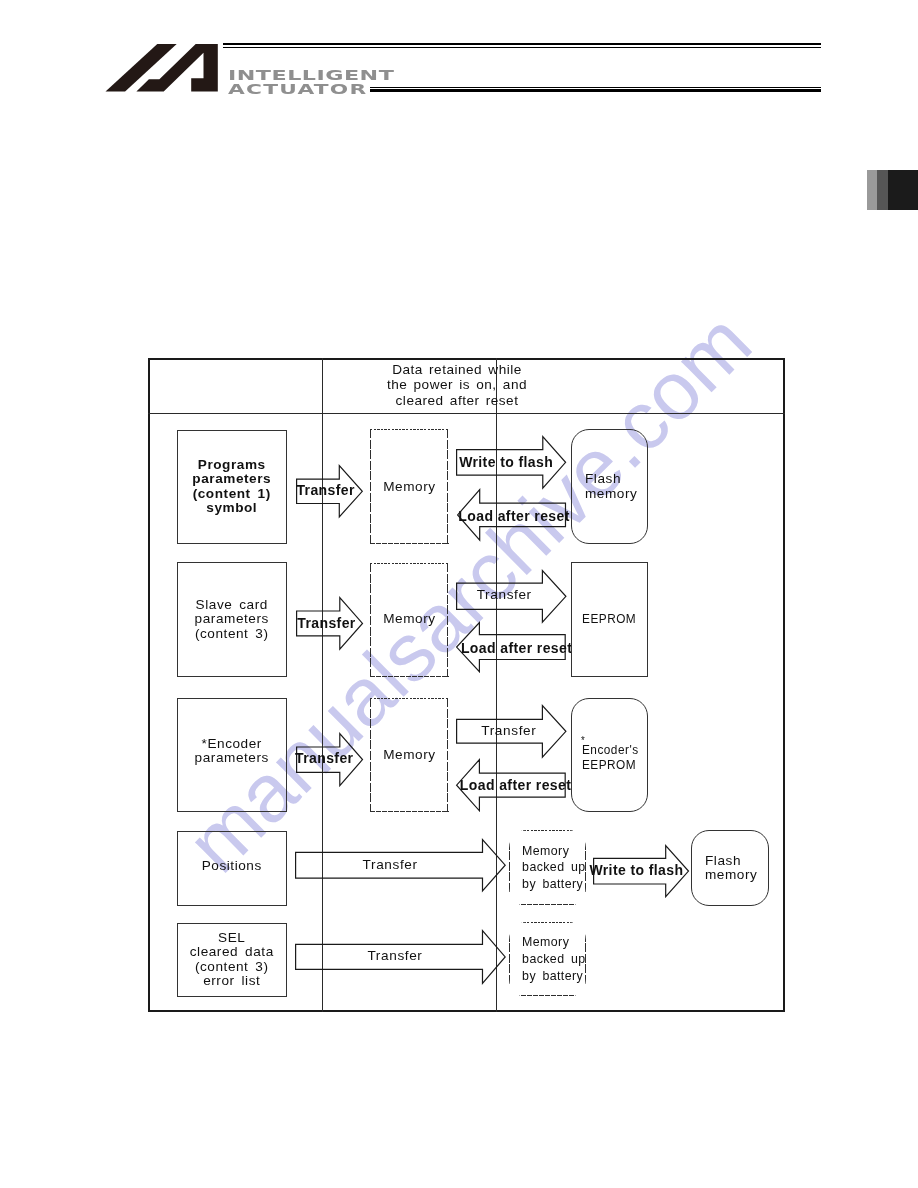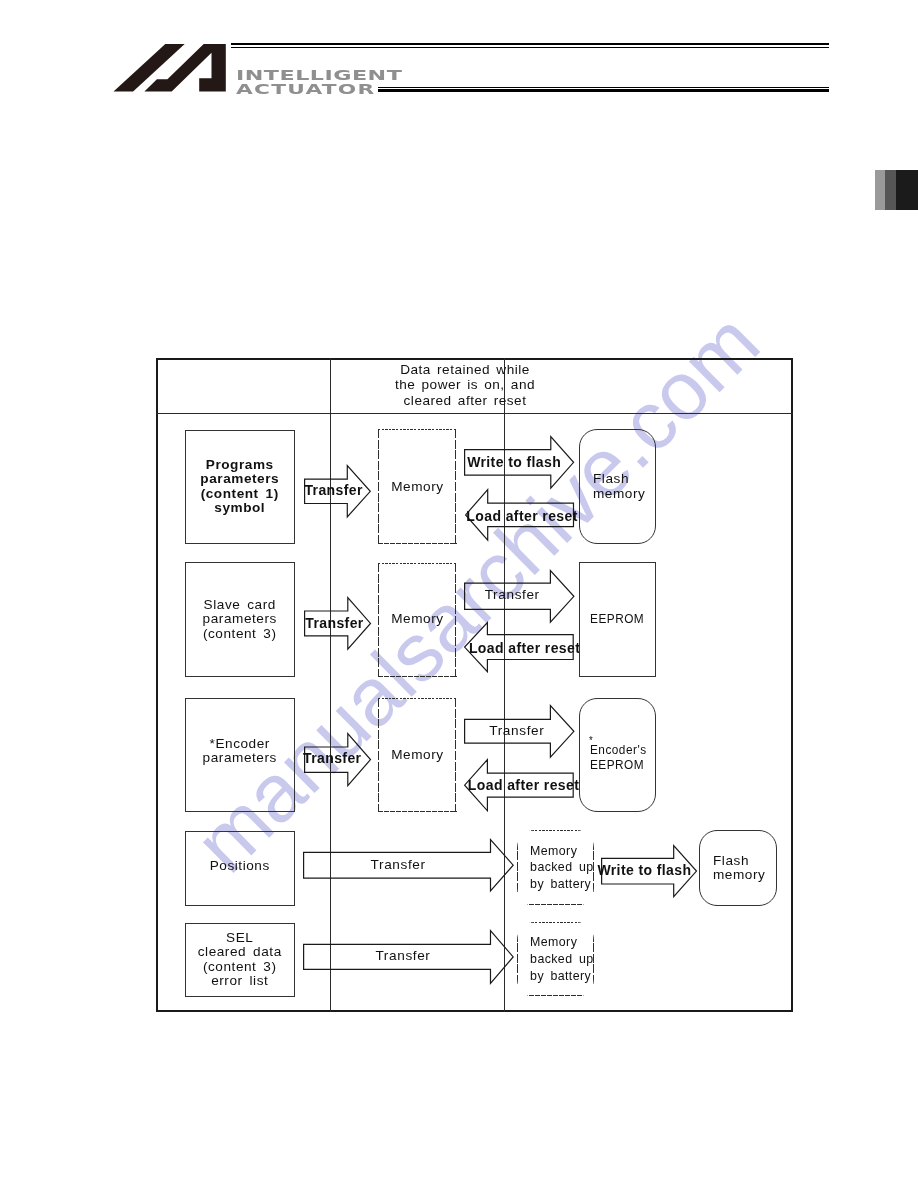--- a/index.html
+++ b/index.html
@@ -1,17 +1,17 @@
 <!DOCTYPE html>
 <html><head>
 <meta charset="utf-8">
 <style>
   html,body{margin:0;padding:0;background:#fff;}
   body{width:918px;height:1188px;font-family:"Liberation Sans",sans-serif;position:relative;overflow:hidden;}
-  .page{position:absolute;left:12px;top:0;width:900px;height:1188px;background:#fff;
+  .page{position:absolute;left:4px;top:0;width:900px;height:1188px;background:#fff;
         transform:translateZ(0);-webkit-font-smoothing:antialiased;}
 
   
   #logo-mark{position:absolute;left:100px;top:43px;width:116px;height:50px;}
   #logo-text{position:absolute;left:224px;top:68px;width:260px;height:36px;}
   #logo-text div{color:#8f8f8f;font-family:"DejaVu Sans",sans-serif;font-weight:bold;
                  font-size:13.9px;line-height:14px;transform-origin:0 0;white-space:nowrap;}
   #logo-text .l1{letter-spacing:0.30px;transform:scaleX(1.60);}
   #logo-text .l2{letter-spacing:0.8px;transform:scaleX(1.56);}
 

